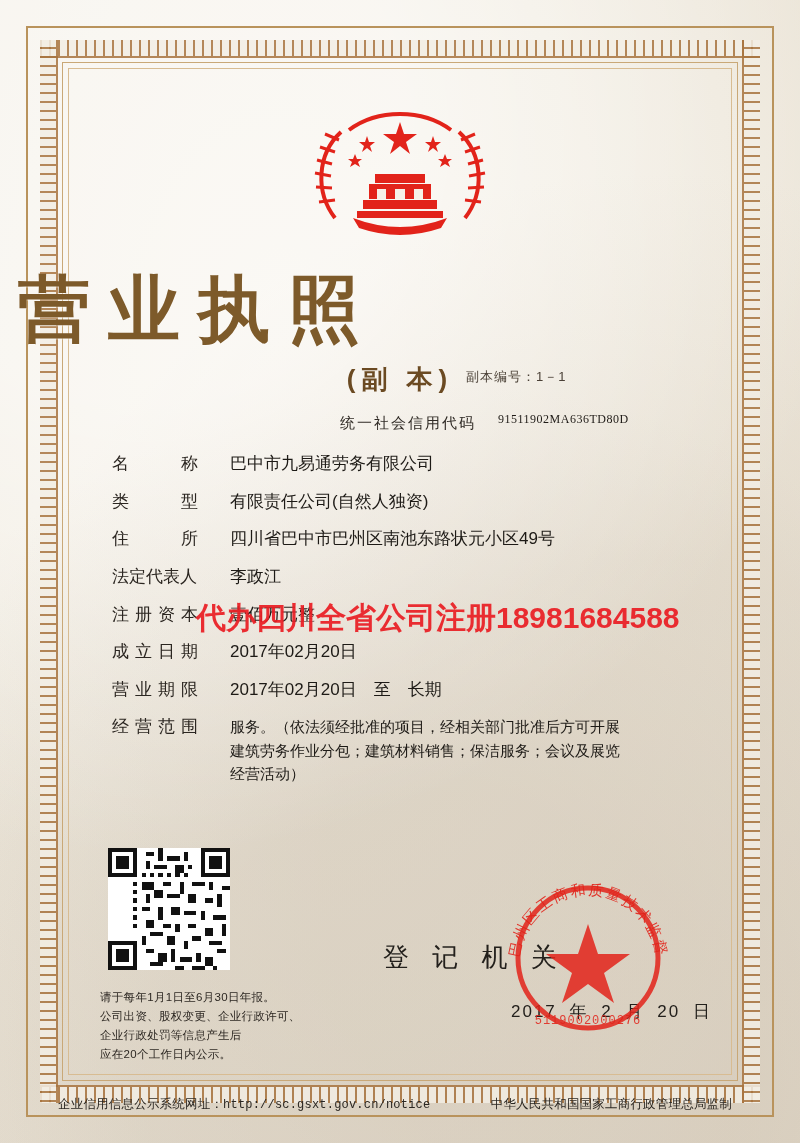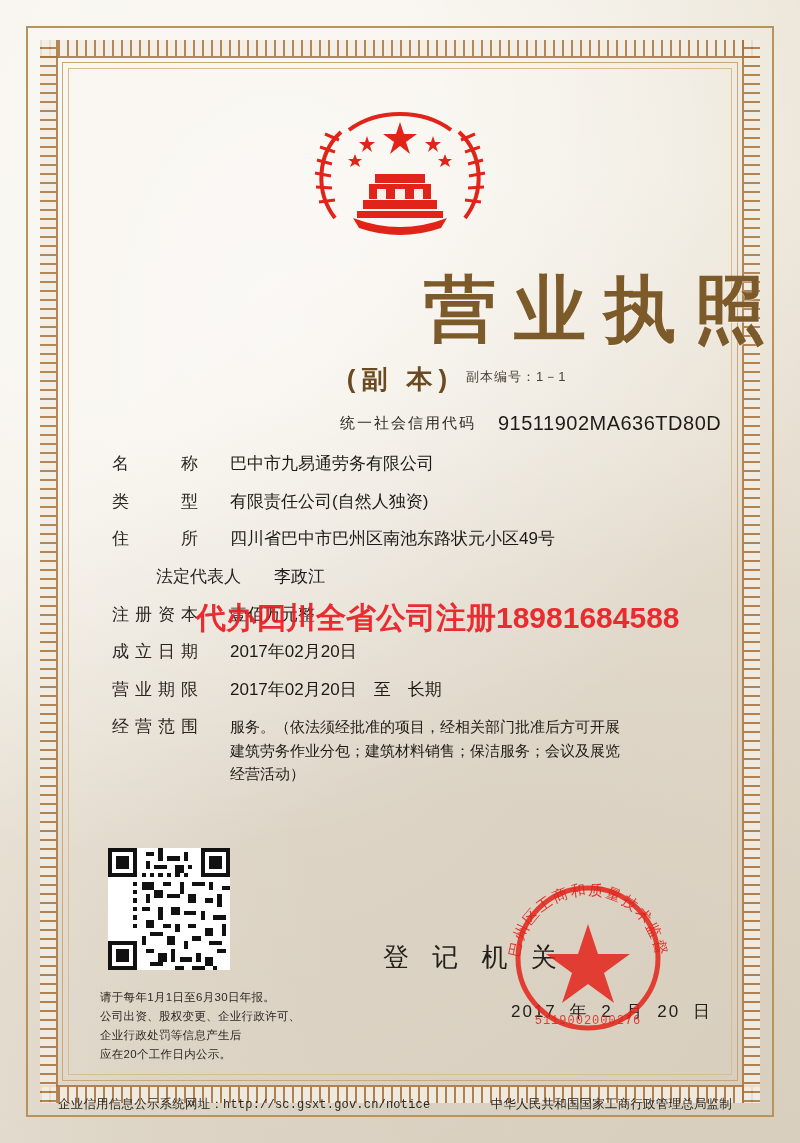--- a/index.html
+++ b/index.html
@@ -82,22 +82,22 @@
   }
 
   
   .emblem{
     position:absolute;left:50%;top:96px;transform:translateX(-50%);
     width:190px;height:170px;
   }
 
   
   .title{
-    position:absolute;left:0;right:16px;top:262px;
-    text-align:right;
+    position:absolute;left:0;right:4px;top:262px;
+    text-align:left;
     font-family:"DejaVu Sans","Liberation Sans",sans-serif;
     font-weight:bold;
     font-size:72px;
     letter-spacing:18px;
     text-indent:18px;
     color:#7d5a2a;
     text-shadow:0 1px 0 rgba(255,255,255,.45);
   }
   .subtitle{
     position:absolute;left:0;right:0;top:362px;
@@ -110,42 +110,42 @@
     font-size:13px;color:#4a4036;letter-spacing:1px;
   }
 
   
   .code-row{
     position:absolute;left:340px;top:414px;
     font-size:15px;color:#2f2a25;letter-spacing:2px;
   }
   .code-val{
     position:absolute;left:498px;top:412px;
-    font-family:Liberation Sans, sans-serif;
-    font-size:20px;color:#1f1b17;letter-spacing:.5px;
+    font-family:Liberation Serif, serif;
+    font-size:12px;color:#1f1b17;letter-spacing:.5px;
   }
 
   
   .fields{
     position:absolute;left:112px;top:452px;width:590px;
     color:#24201c;
   }
   .field{
     display:flex;align-items:flex-start;
     margin-bottom:13px;
     font-size:17px;
   }
   .f-label{
     width:118px;flex:0 0 118px;
     letter-spacing:6px;
     color:#2b2621;
     font-size:17px;
     white-space:nowrap;
   }
-  .f-label.wide{letter-spacing:0;margin-left:44px;}
+  .f-label.wide{letter-spacing:0;}
   .f-value{
     flex:1;
     font-size:17px;
     line-height:1.45;
     color:#1d1a16;
   }
   .f-value.small{font-size:15px;line-height:1.55;}
   .scope-line{display:block;}
 
   

